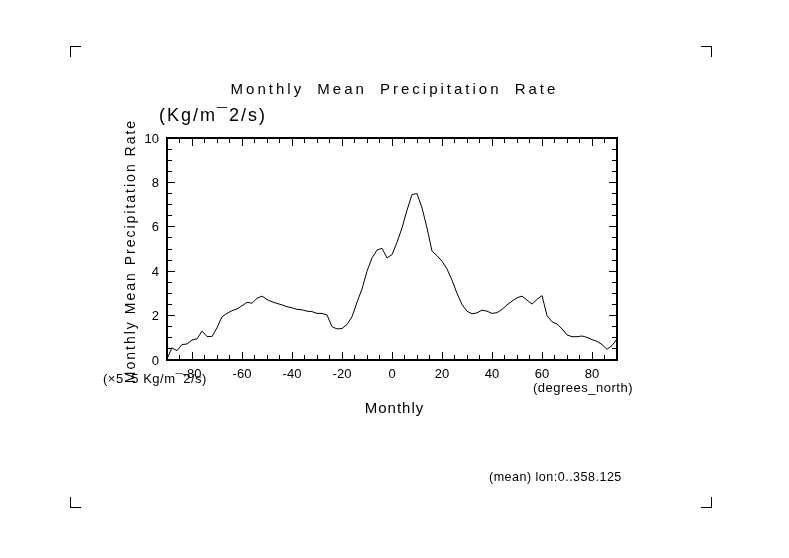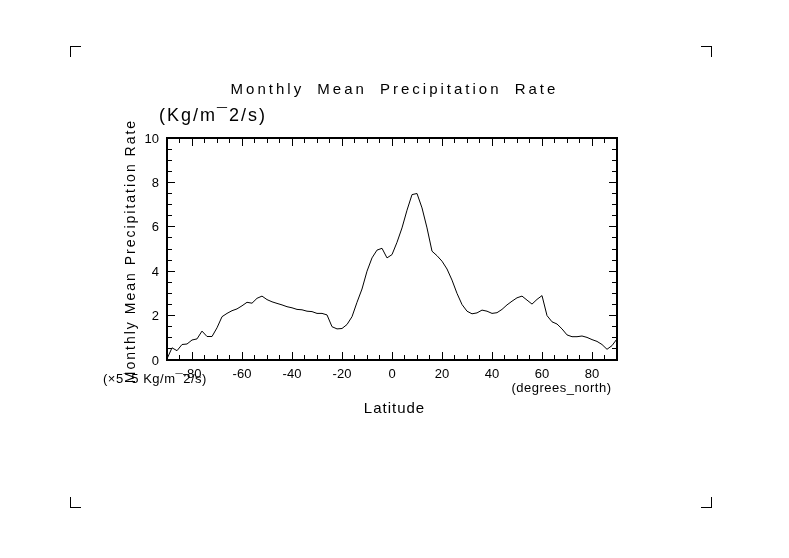--- a/index.html
+++ b/index.html
@@ -21,21 +21,21 @@
   }
   .ylabel{
     position:absolute;left:-9px;top:242px;width:280px;height:18px;
     text-align:center;font-size:14px;letter-spacing:2px;white-space:nowrap;
     transform:rotate(-90deg);
   }
   .yscale{
     position:absolute;left:103px;top:371px;font-size:13px;letter-spacing:0.5px;white-space:nowrap;
   }
   .xunits{
-    position:absolute;left:490px;top:380px;width:143px;text-align:center;
+    position:absolute;left:490px;top:380px;width:143px;text-align:right;
     font-size:13px;letter-spacing:0.5px;white-space:nowrap;
   }
   .xlabel{
     position:absolute;left:0;top:399px;width:789px;text-align:center;
     font-size:15px;letter-spacing:1px;white-space:nowrap;
   }
   .annotation{
     position:absolute;left:489px;top:470px;font-size:12.5px;letter-spacing:0.5px;white-space:nowrap;
   }
   svg.plot{position:absolute;left:0;top:0;}
@@ -178,14 +178,15 @@
       <text x="159" y="320.1" text-anchor="end">2</text>
       <text x="159" y="275.7" text-anchor="end">4</text>
       <text x="159" y="231.3" text-anchor="end">6</text>
       <text x="159" y="186.9" text-anchor="end">8</text>
       <text x="159" y="142.5" text-anchor="end">10</text>
       <polyline points="167.0,358.9 172.0,347.8 177.0,350.7 182.0,344.5 187.0,344.0 192.0,340.0 197.0,338.9 202.0,331.1 207.0,336.5 212.0,336.5 217.0,327.8 222.0,316.7 227.0,313.4 232.0,310.7 237.0,308.9 242.0,305.8 247.0,302.3 252.0,303.2 257.0,298.3 262.0,296.1 267.0,299.6 272.0,301.8 277.0,303.4 282.0,304.9 287.0,306.7 292.0,307.8 297.0,309.4 302.0,309.8 307.0,311.2 312.0,311.6 317.0,313.4 322.0,313.4 327.0,314.9 332.0,326.7 337.0,328.9 342.0,328.5 347.0,324.5 352.0,316.7 357.0,302.3 362.0,289.0 367.0,271.2 372.0,257.9 377.0,250.1 382.0,248.3 387.0,257.9 392.0,254.6 397.0,242.3 402.0,227.9 407.0,210.2 412.0,194.6 417.0,193.5 422.0,207.9 427.0,227.9 432.0,251.2 437.0,255.7 442.0,261.2 447.0,269.0 452.0,280.1 457.0,293.4 462.0,304.5 467.0,311.2 472.0,313.8 477.0,312.9 482.0,310.1 487.0,311.2 492.0,313.4 497.0,312.7 502.0,309.4 507.0,304.9 512.0,301.2 517.0,297.8 522.0,296.1 527.0,300.1 532.0,304.1 537.0,299.4 542.0,295.6 547.0,315.6 552.0,321.8 557.0,324.0 562.0,328.9 567.0,334.9 572.0,336.7 577.0,336.7 582.0,336.0 587.0,337.4 592.0,339.6 597.0,341.4 602.0,344.5 607.0,349.3 612.0,345.6 617.0,338.9" fill="none" stroke="#000000" stroke-width="1" stroke-linejoin="round"></polyline>
     </svg>
 
   <div class="yscale">(×5¯5 Kg/m¯2/s)</div>
   <div class="xunits">(degrees_north)</div>
-  <div class="xlabel">Latitude</div>
+  <div class="xlabel">Monthly</div>
+  <div class="annotation">(mean) lon:0..358.125</div>
 </div>
 
 </body></html>

